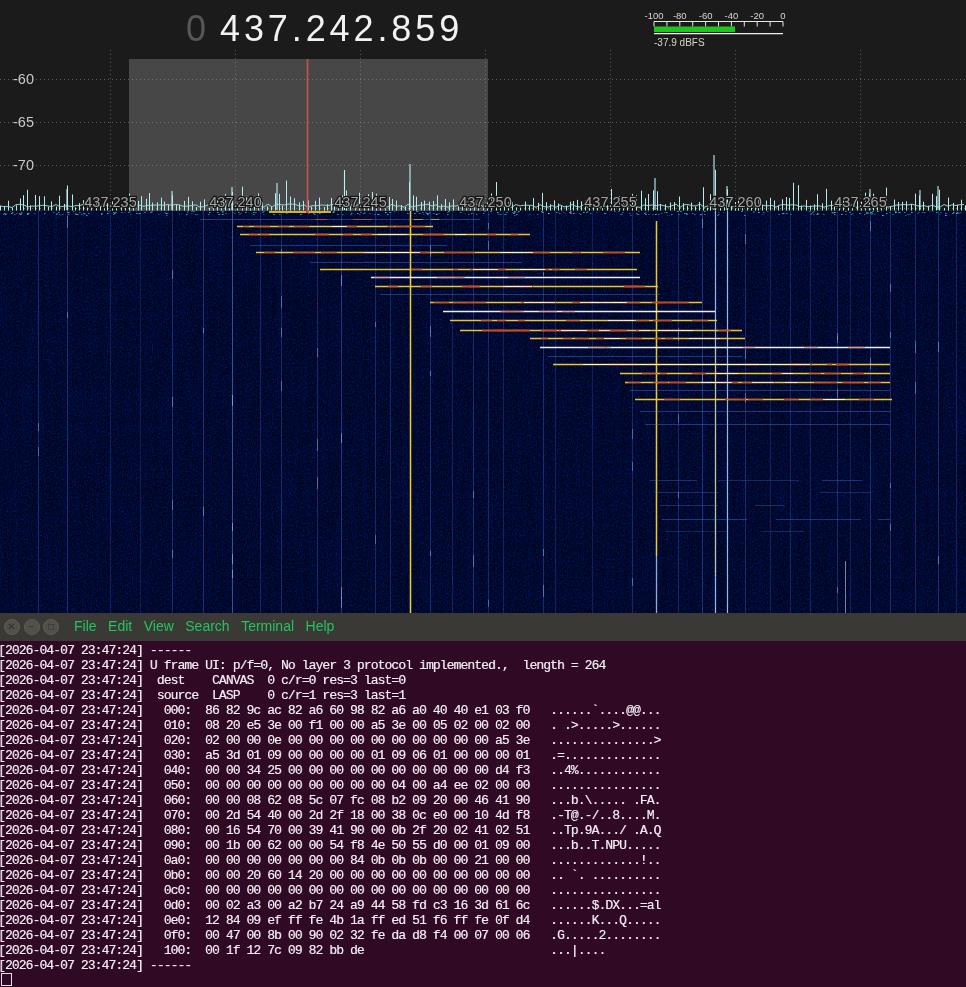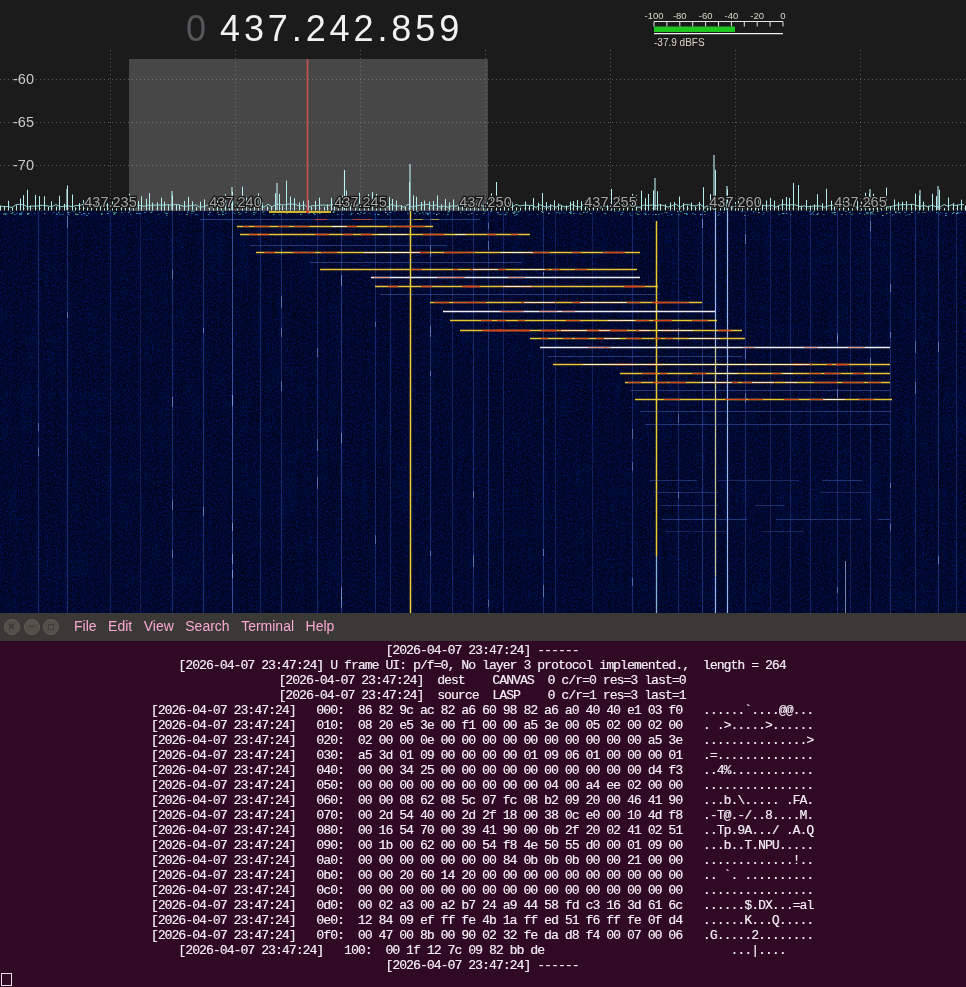--- a/index.html
+++ b/index.html
@@ -8,25 +8,25 @@
 #freq { position:absolute; left:186px; top:8px; font-size:36px; letter-spacing:3.9px; color:#f2f2f2; white-space:pre; }
 #freq .dim { color:#56565a; margin-right:14px; letter-spacing:0; }
 .spec { position:absolute; left:0; top:48px; }
 .flab { font-family:"Liberation Sans",sans-serif; font-size:14.5px; fill:#a2a2a2; }
 .dblab { font-family:"Liberation Sans",sans-serif; font-size:14.5px; fill:#c8c8c8; }
 .meter { position:absolute; left:640px; top:0; }
 .mlab { font-family:"Liberation Sans",sans-serif; font-size:9.5px; fill:#ddd6c8; }
 .mtext { font-family:"Liberation Sans",sans-serif; font-size:10px; fill:#ddd6c8; }
 .wf { position:absolute; left:0; top:211px; }
 #titlebar { position:absolute; left:0; top:613px; width:966px; height:28px; background:#3b3935; }
-#menu { position:absolute; left:74px; top:5px; font-size:14px; color:#f9a8d4; }
+#menu { position:absolute; left:74px; top:5px; font-size:14px; color:#22c55e; }
 #menu span { margin-right:11.5px; }
 .btn { position:absolute; top:5.5px; width:16px; height:16px; border-radius:50%; background:#53504a; border:1px solid #605d56; color:#302e2a; text-align:center; line-height:14px; font-size:10px; }
 #term { position:absolute; left:0; top:641px; width:966px; height:346px; background:#300a24; color:#f3ebf3; text-shadow:0.4px 0 0 rgba(243,235,243,0.55);
-  font-family:"Liberation Mono",monospace; font-size:13px; letter-spacing:-0.9px; line-height:15px; white-space:pre; padding:2px 0 0 0;text-align:center; }
+  font-family:"Liberation Mono",monospace; font-size:13px; letter-spacing:-0.9px; line-height:15px; white-space:pre; padding:2px 0 0 0; }
 .tl { height:15px; margin-left:-2px; }
 #cursor { position:absolute; left:1px; top:332px; width:11px; height:13px; border:1px solid #e8e0e8; }
 </style></head>
 <body>
 <div id="stage">
   <div id="topbar">
     <div id="freq"><span class="dim">0</span>437.242.859</div>
     <svg class="meter" width="320" height="48" viewBox="640 0 320 48">
 <text x="654.0" y="18.5" text-anchor="middle" class="mlab">-100</text>
         <text x="679.8" y="18.5" text-anchor="middle" class="mlab">-80</text>

